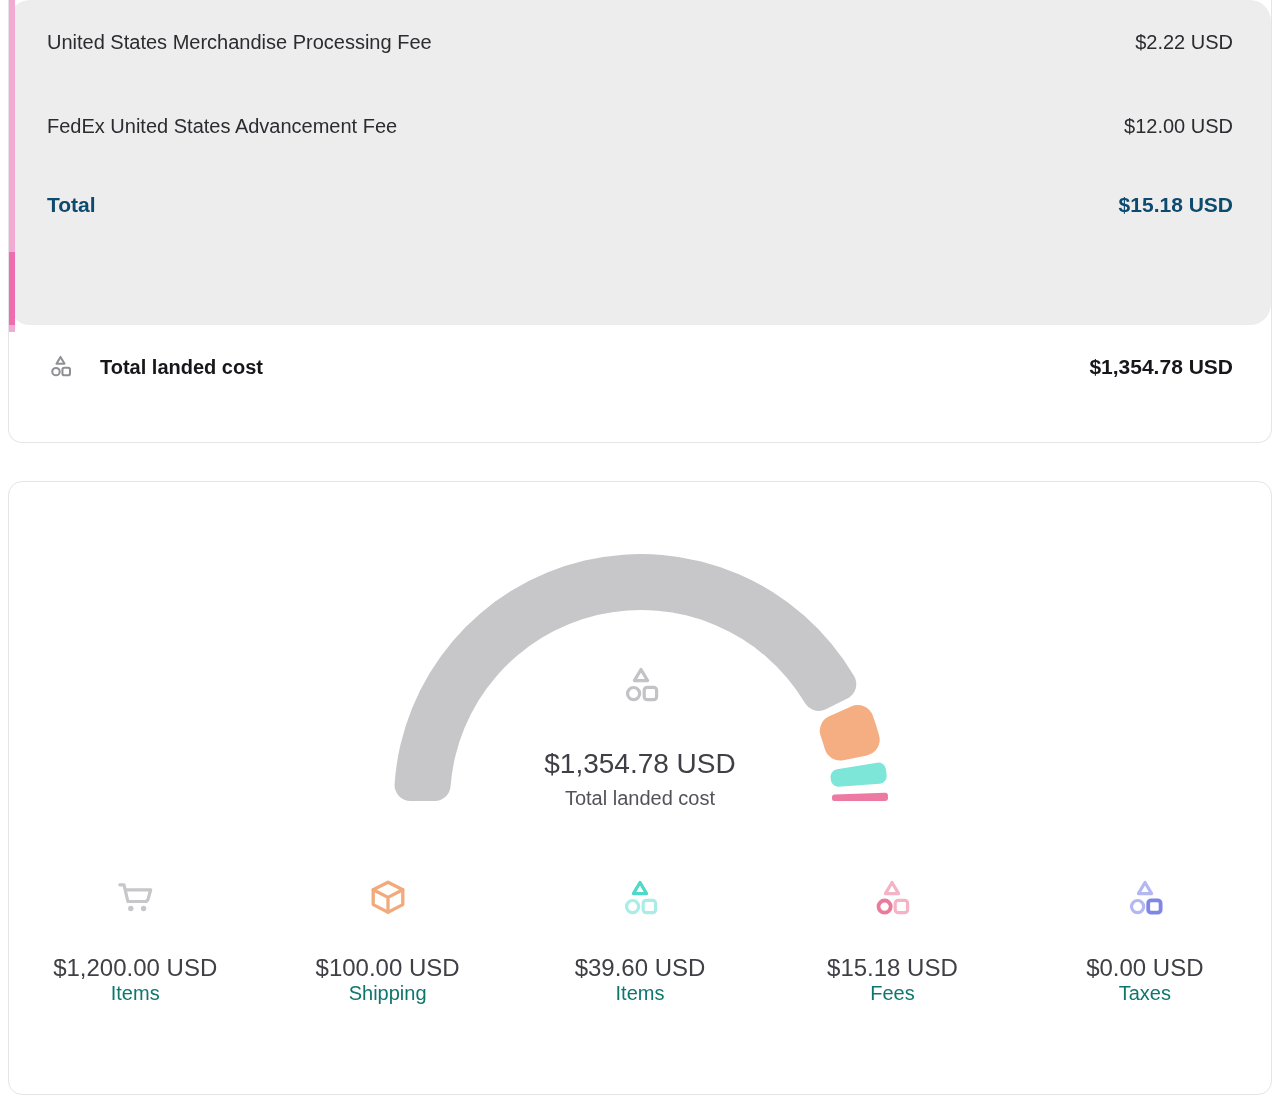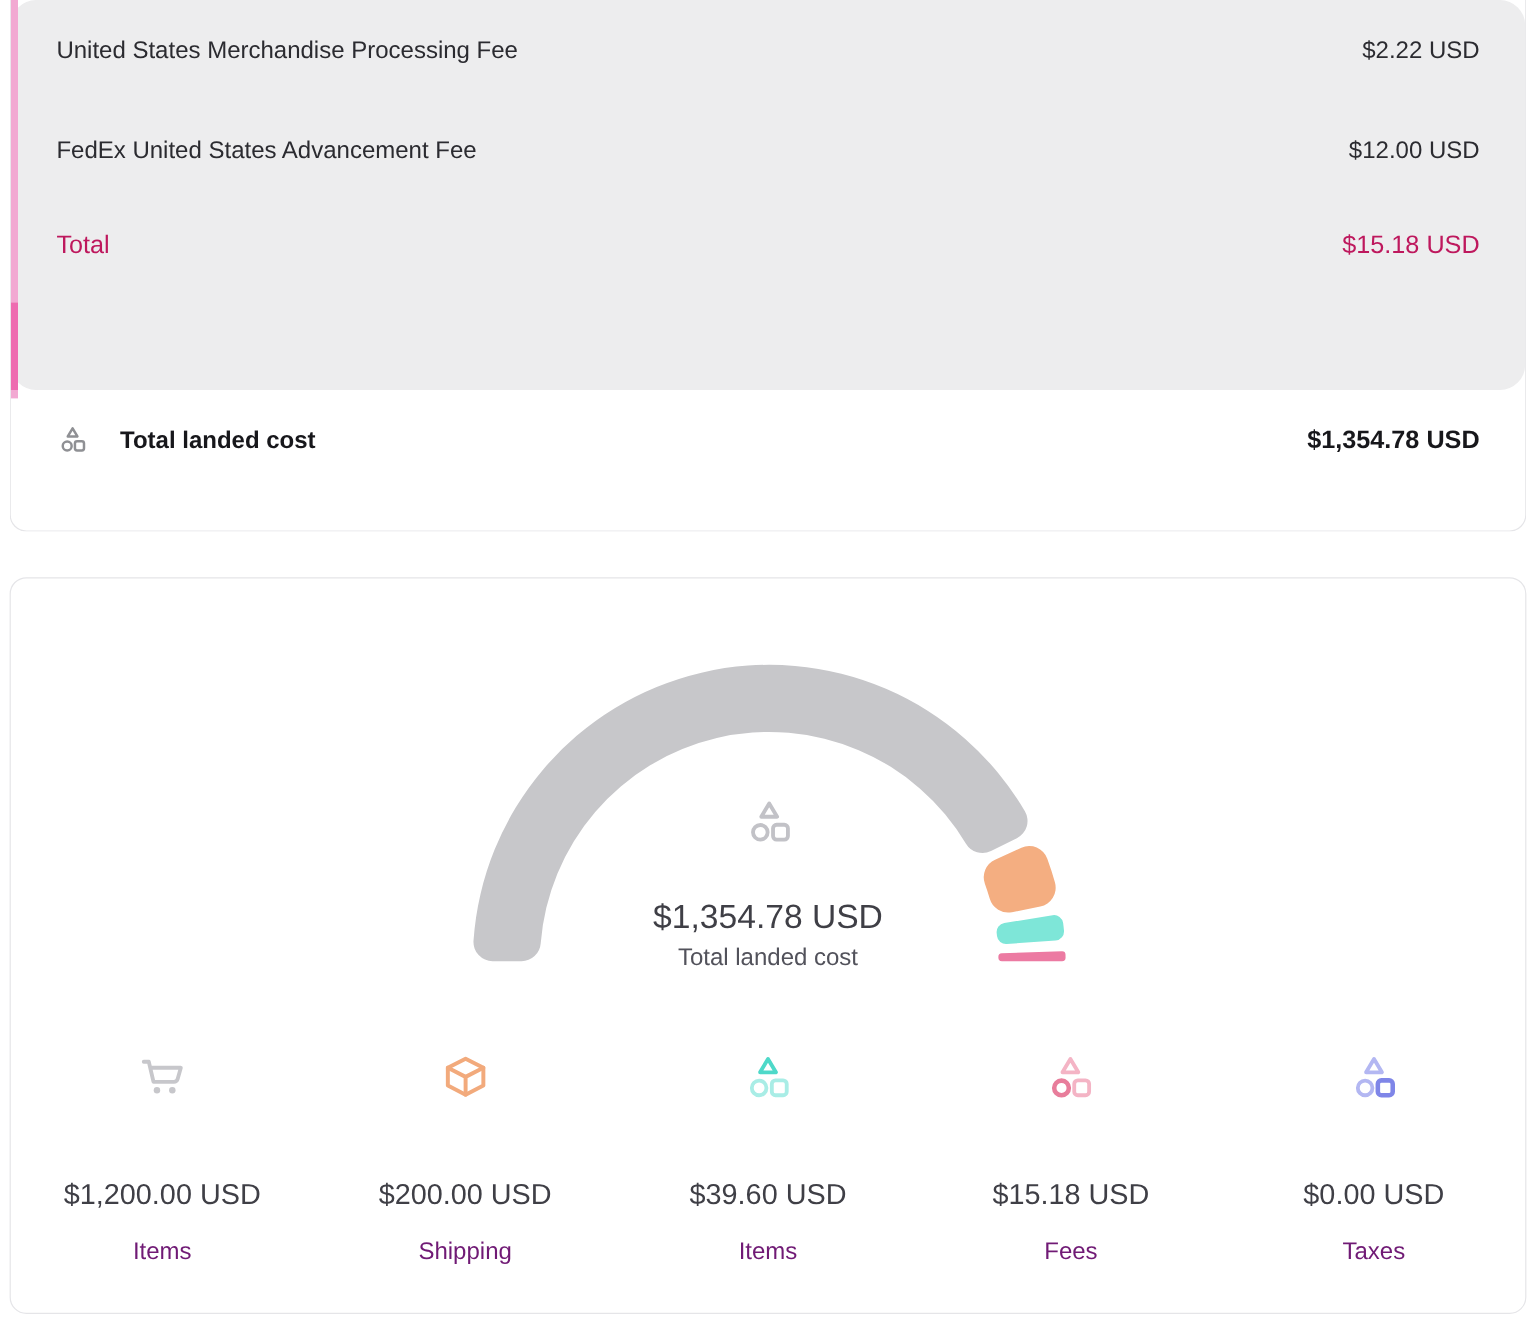--- a/index.html
+++ b/index.html
@@ -12,38 +12,38 @@
   #card-chart { top:481px; height:614px; border-radius:14px; }
 
   .fee-section { position:relative; background:#ededee; height:325px;border-radius:21px; }
   .stripe { position:absolute; left:0; width:6px; }
   .stripe-light { top:0; height:252px; background:#f2a9d2; }
   .stripe-dark  { top:252px; height:73px; background:#ee6cb0; }
   .stripe-stub  { position:absolute; left:0; top:325px; width:6px; height:7px; background:#f2a9d2; }
 
   .fee-row { display:flex; justify-content:space-between; align-items:center;
     height:84px; padding:0 38px; font-size:20px; color:#2b2b30; }
-  .fee-row.total { height:73px; font-weight:400; color:#be185d; font-size:21px; }
+  .fee-row.total { height:73px; font-weight:700; color:#0c4a6e; font-size:21px; }
 
   .tlc-row { height:84px; display:flex; align-items:center; padding:0 38px; background:#fff; }
   .tlc-row .tlc-label { flex:1; margin-left:26px; font-weight:700; font-size:20px; color:#17171b; }
   .tlc-row .tlc-amount { font-weight:700; font-size:21px; color:#17171b; }
 
   #gauge-svg { position:absolute; left:362px; top:49px; }
   .gauge-center-icon { position:absolute; left:610px; top:181px; }
   .gauge-amount { position:absolute; left:0; right:0; top:266px; text-align:center;
     font-size:28px; color:#3f3f46; }
   .gauge-caption { position:absolute; left:0; right:0; top:305px; text-align:center;
     font-size:20px; color:#52525b; }
 
   .legend { position:absolute; left:0; right:0; top:394px; display:flex; }
   .legend-item { flex:1; text-align:center; }
   .legend-icon { height:46px; display:flex; justify-content:center; align-items:center; }
-  .legend-amount { margin-top:60px; font-size:24px; color:#3f3f46; }
-  .legend-label { margin-top:22px; font-size:20px; color:#701a75; }
+  .legend-amount { margin-top:32px; font-size:24px; color:#3f3f46; }
+  .legend-label { margin-top:0; font-size:20px; color:#0f766e; }
 
   svg { display:block; }
 </style>
 </head>
 <body>
 
 <div class="card" id="card-fees">
   <div class="fee-section">
     <div class="stripe stripe-light"></div>
     <div class="stripe stripe-dark"></div>
@@ -106,21 +106,21 @@
       <div class="legend-label">Items</div>
     </div>
 
     <div class="legend-item">
       <div class="legend-icon">
         <svg width="44" height="44" viewBox="0 0 44 44" fill="none" stroke-width="3.3" stroke-linejoin="round" stroke-linecap="round" stroke="#f2aa7c">
           <path d="M22 5.2 L36.8 12.8 V27.6 L22 35.2 L7.2 27.6 V12.8 Z"></path>
           <path d="M7.2 12.8 L22 20.4 L36.8 12.8 M22 20.4 V35.2"></path>
         </svg>
       </div>
-      <div class="legend-amount">$200.00 USD</div>
+      <div class="legend-amount">$100.00 USD</div>
       <div class="legend-label">Shipping</div>
     </div>
 
     <div class="legend-item">
       <div class="legend-icon">
         <svg width="44" height="46" viewBox="0 0 44 46" fill="none" stroke-width="3.2" stroke-linejoin="round" stroke-linecap="round">
           <path d="M22 6.5 L28.6 17.6 H15.4 Z" stroke="#4ed9c9"></path>
           <circle cx="14.6" cy="30.6" r="6.1" stroke="#a9ede6"></circle>
           <rect x="25.2" y="24.3" width="12.4" height="12.4" rx="3" stroke="#a9ede6"></rect>
         </svg>

